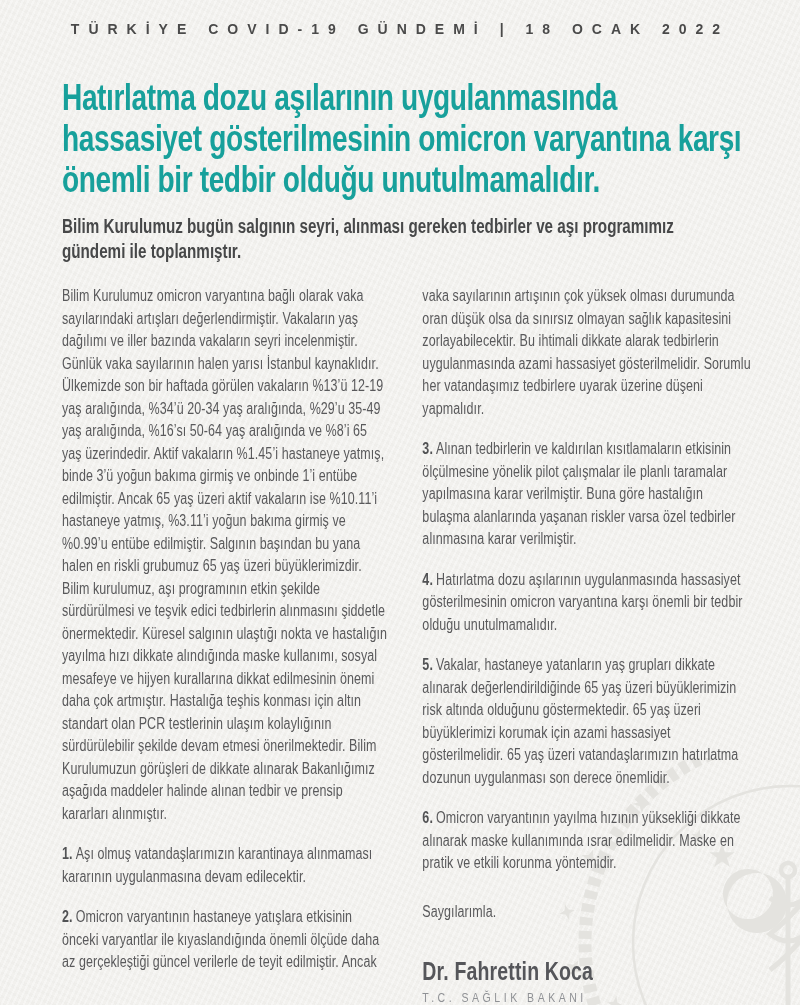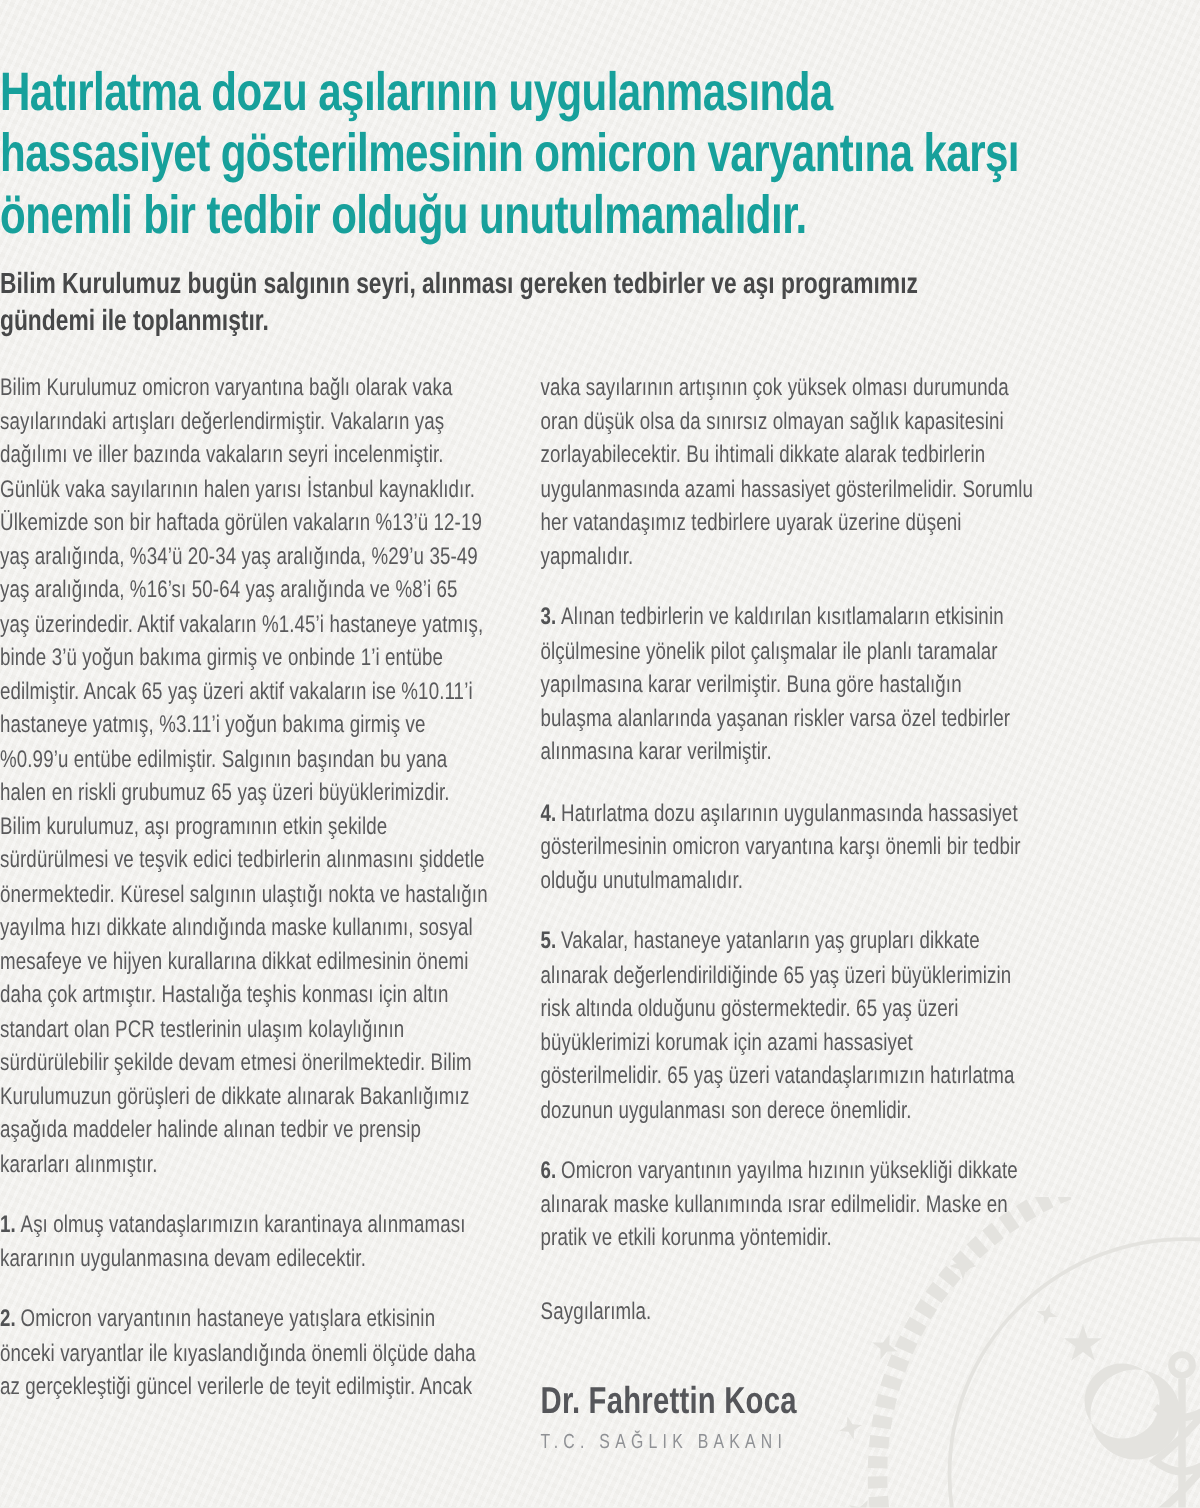--- a/index.html
+++ b/index.html
@@ -25,21 +25,21 @@
   .header {
     padding-top: 21px;
     text-align: center;
     font-size: 14px;
     font-weight: bold;
     letter-spacing: 9px;
     color: #4a4a4a;
     white-space: nowrap;
   }
 
-  .content { position: relative; }
+  .content { position: relative; padding-left: 62px; }
 
   .headline {
     margin: 40px 0 0 0;
     width: 891px;
     transform: scaleX(0.78);
     transform-origin: 0 0;
     font-size: 36px;
     line-height: 41px;
     font-weight: bold;
     letter-spacing: -0.5px;
@@ -136,20 +136,23 @@
         <ellipse rx="50" ry="8" transform="rotate(-26) translate(-56,0)"></ellipse>
         <ellipse rx="47" ry="8" transform="rotate(-40) translate(-53,0)"></ellipse>
         <ellipse rx="43" ry="7.5" transform="rotate(-54) translate(-49,0)"></ellipse>
         <ellipse rx="38" ry="7" transform="rotate(-68) translate(-44,0)"></ellipse>
         <ellipse rx="32" ry="6.5" transform="rotate(-82) translate(-38,0)"></ellipse>
         <ellipse rx="26" ry="6" transform="rotate(-96) translate(-32,0)"></ellipse>
       </g>
     </g>
   </svg>
 
+  <div class="header">
+    <span>TÜRKİYE COVID-19 GÜNDEMİ | 18 OCAK 2022</span>
+  </div>
 
   <div class="content">
 
     <h1 class="headline">Hatırlatma dozu aşılarının uygulanmasında hassasiyet gösterilmesinin omicron varyantına karşı önemli bir tedbir olduğu unutulmamalıdır.</h1>
 
     <h2 class="subtitle">Bilim Kurulumuz bugün salgının seyri, alınması gereken tedbirler ve aşı programımız gündemi ile toplanmıştır.</h2>
 
     <div class="columns">
 
       <div class="col-left">

